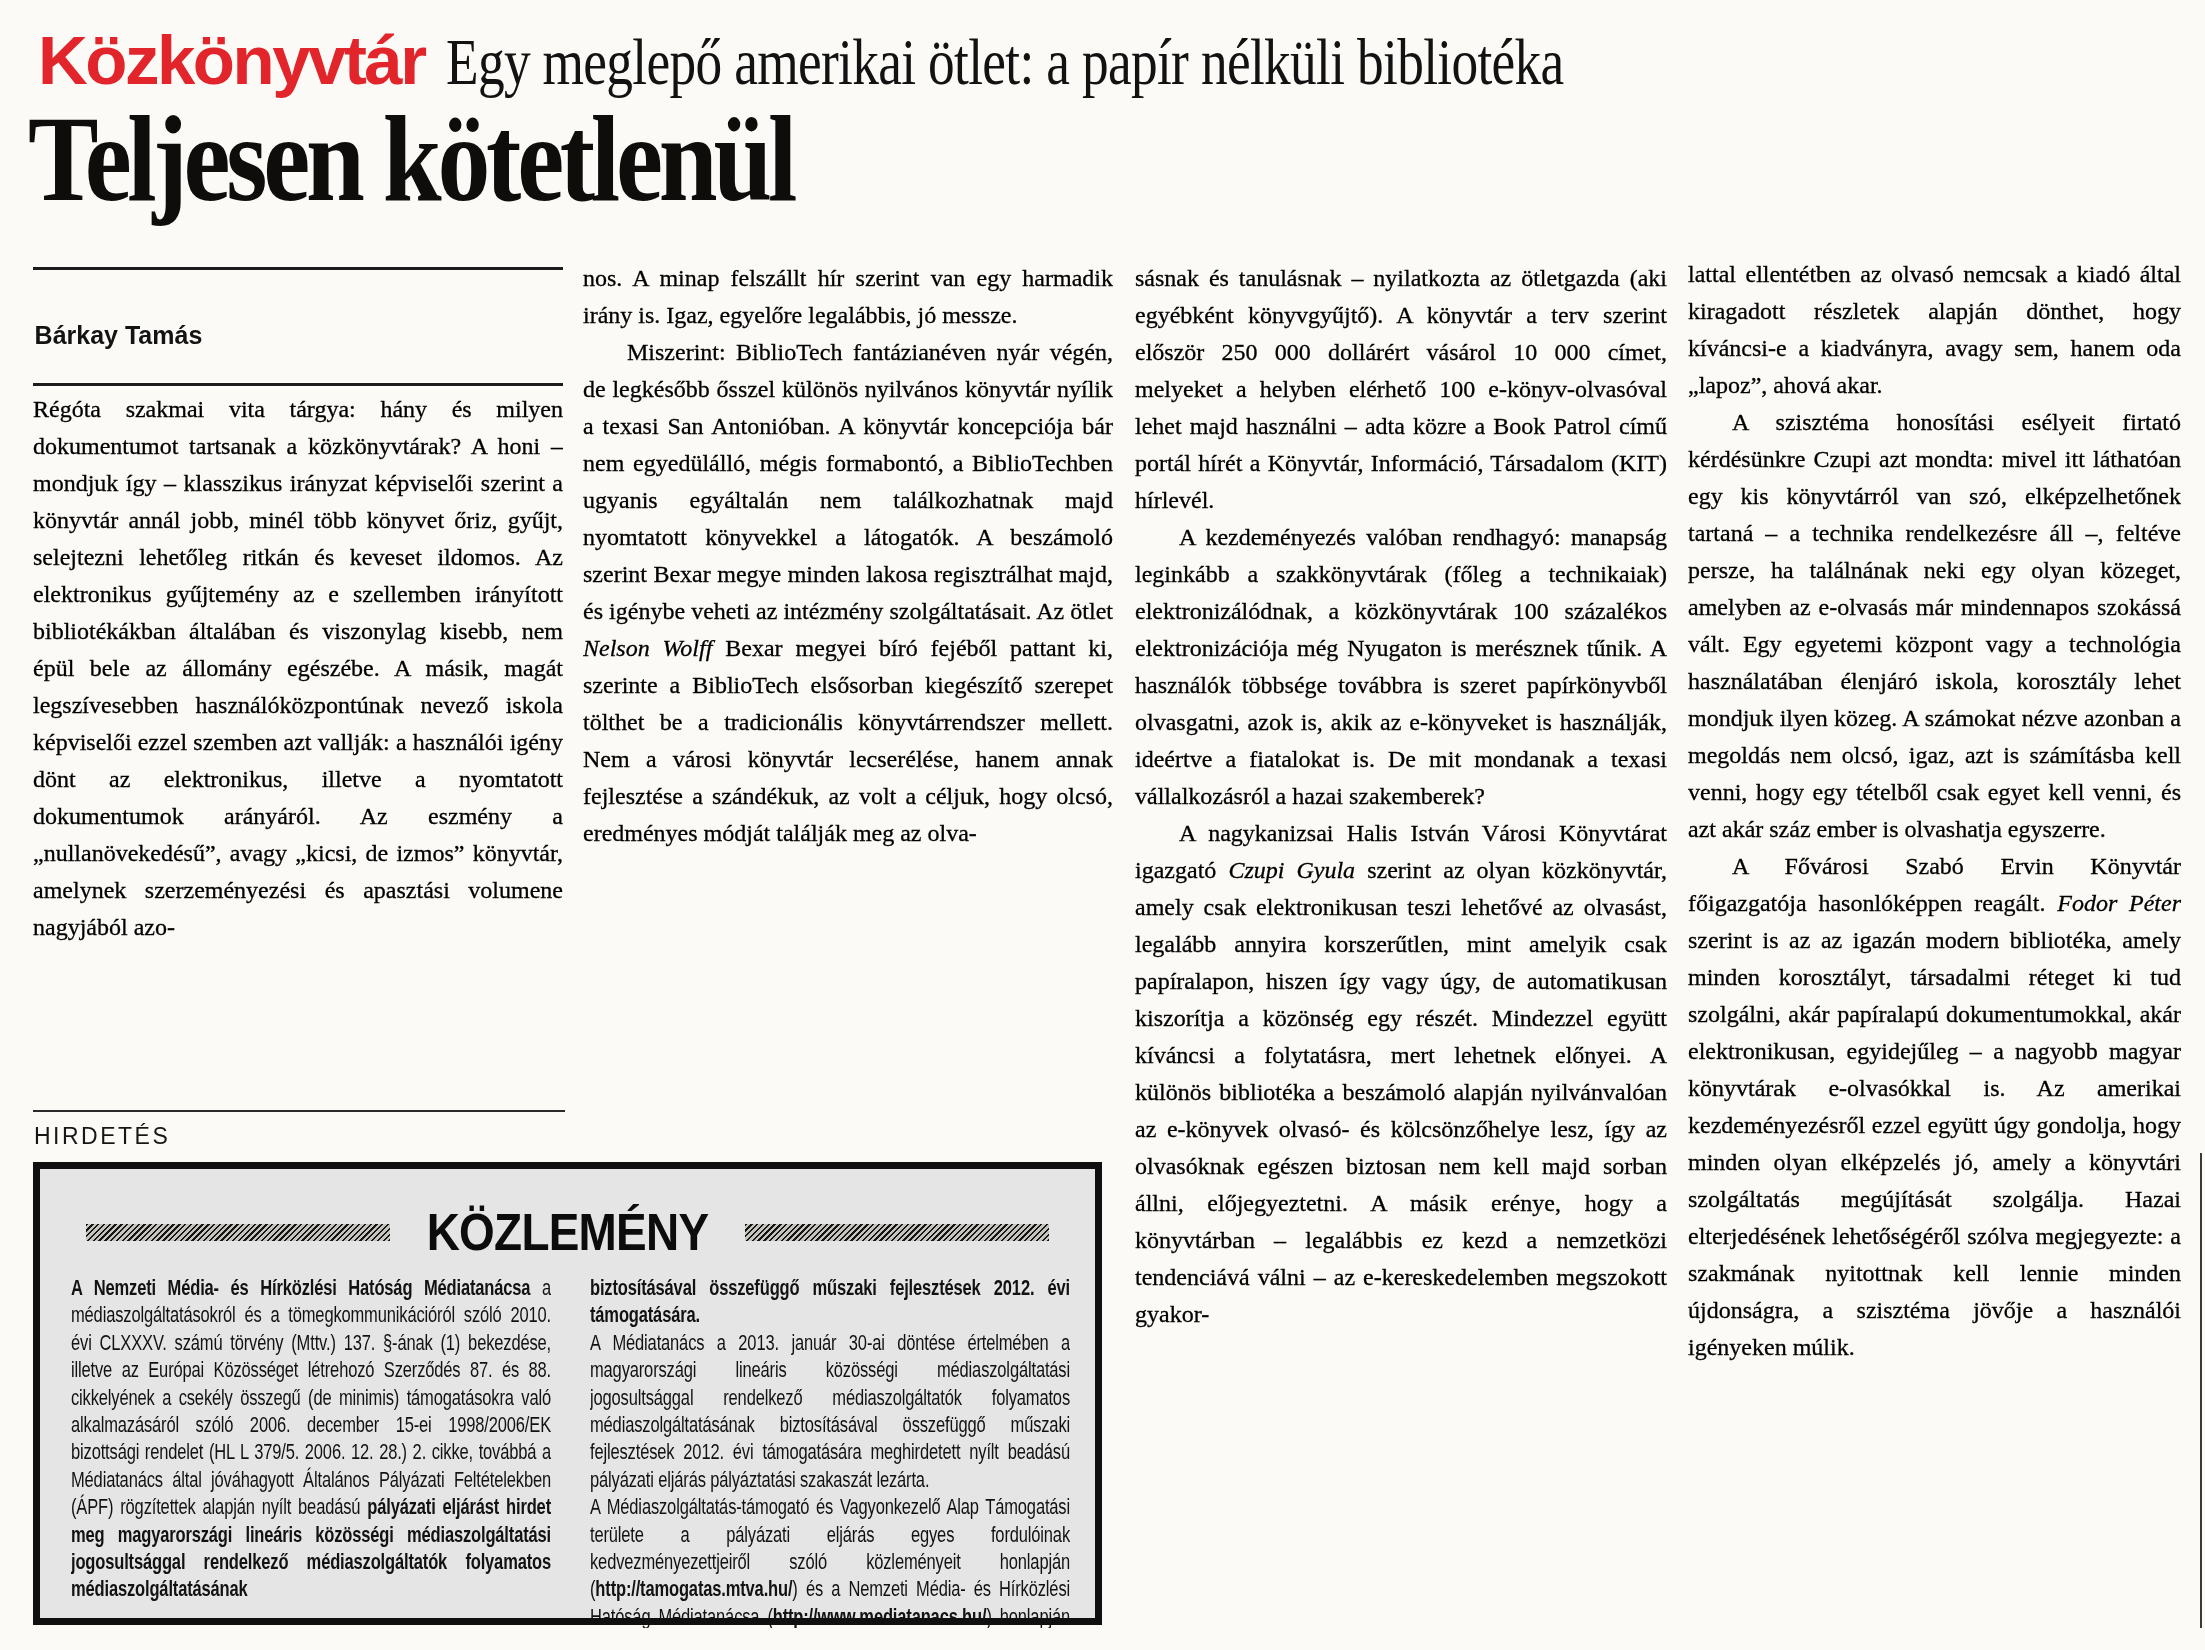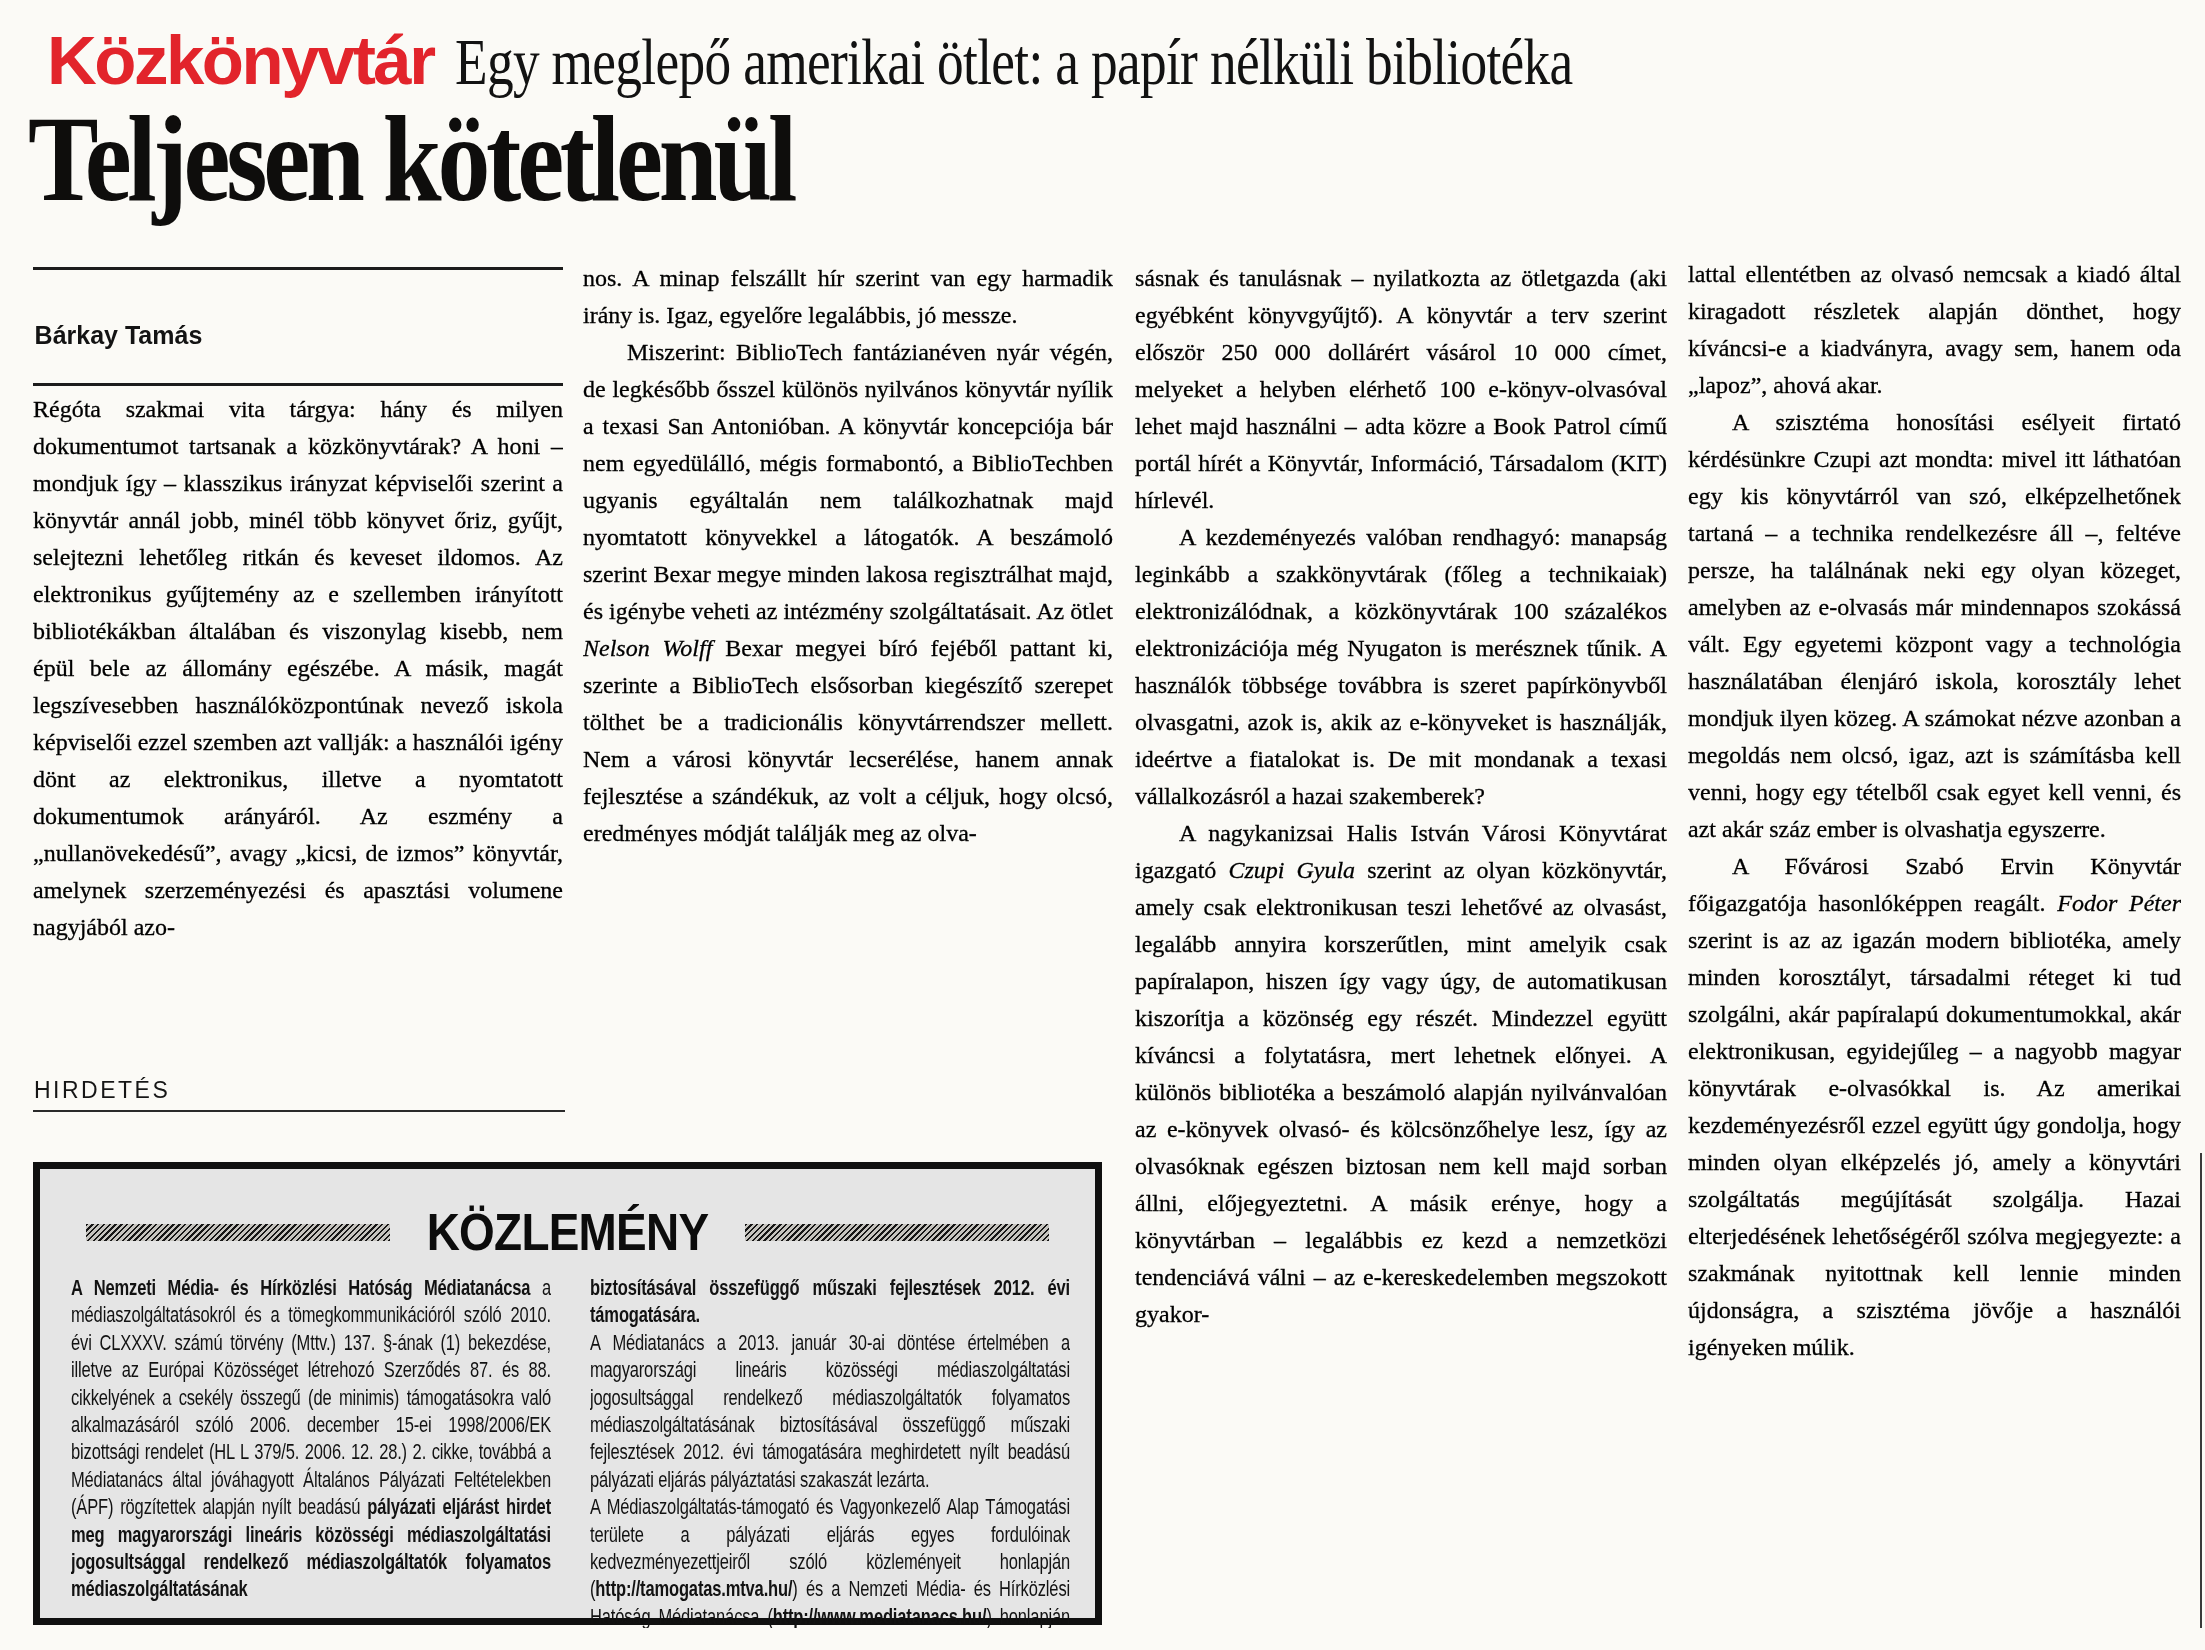--- a/index.html
+++ b/index.html
@@ -2,21 +2,21 @@
 <html lang="hu" style="font-size:13px"><head>
 <meta charset="utf-8">
 <style>
   html,body{margin:0;padding:0;}
   body{
     width:2205px;height:1650px;position:relative;overflow:hidden;
     background:#fbfaf6;color:#161514;
     font-family:"Liberation Serif", serif;
   }
   
-  .kicker{position:absolute;left:47px;top:21px;white-space:nowrap;}
+  .kicker{position:absolute;left:38px;top:21px;white-space:nowrap;}
   .kicker .tag{
     font-family:"Liberation Sans",sans-serif;font-weight:bold;
     font-size:69px;letter-spacing:-2.5px;color:#e2242b;vertical-align:baseline;
   }
   .kicker .khead{
     display:inline-block;transform:scaleX(.82);transform-origin:left bottom;
     font-size:65px;letter-spacing:-0.8px;margin-left:21px;color:#121212;
   }
   .headline{
     position:absolute;left:28px;top:88px;margin:0;
@@ -39,21 +39,21 @@
   .col p{margin:0;}
   .col p.ind{text-indent:44px;}
   .col .i{font-style:italic;}
   #col1{left:33px;  top:370px;width:530px;height:741px;margin-top:21px;}
   #col2{left:583px; top:260px;width:530px;height:872px;}
   #col3{left:1135px;top:260px;width:532px;height:1375px;}
   #col4{left:1688px;top:256px;width:493px;height:1375px;}
   
   .ad-sep{position:absolute;left:33px;top:1110px;width:532px;height:1.6px;background:#2a2a2a;}
   .ad-label{
-    position:absolute;left:34px;top:1077px;
+    position:absolute;left:34px;top:1123px;
     font-family:"Liberation Sans",sans-serif;font-size:23px;letter-spacing:2.5px;color:#161616;text-align:center;
   }
   .adbox{
     position:absolute;left:33px;top:1162px;width:1069px;height:463px;
     border:7.4px solid #101010;box-sizing:border-box;background:#e5e5e5;
   }
   .adhead{position:absolute;left:0;right:0;top:34px;display:flex;align-items:center;gap:21px;padding:0 46px;}
   .adbar{
     flex:1;height:17px;
     background:repeating-linear-gradient(135deg,#161616 0 1.6px,#c6c4bf 1.6px 4.1px);

